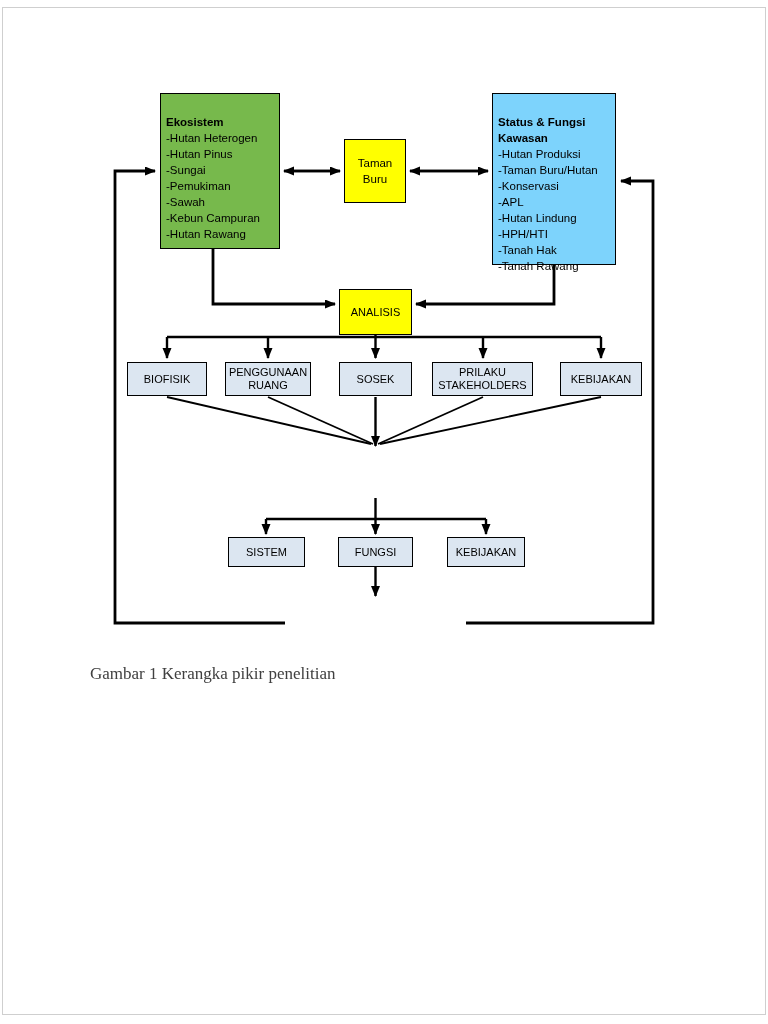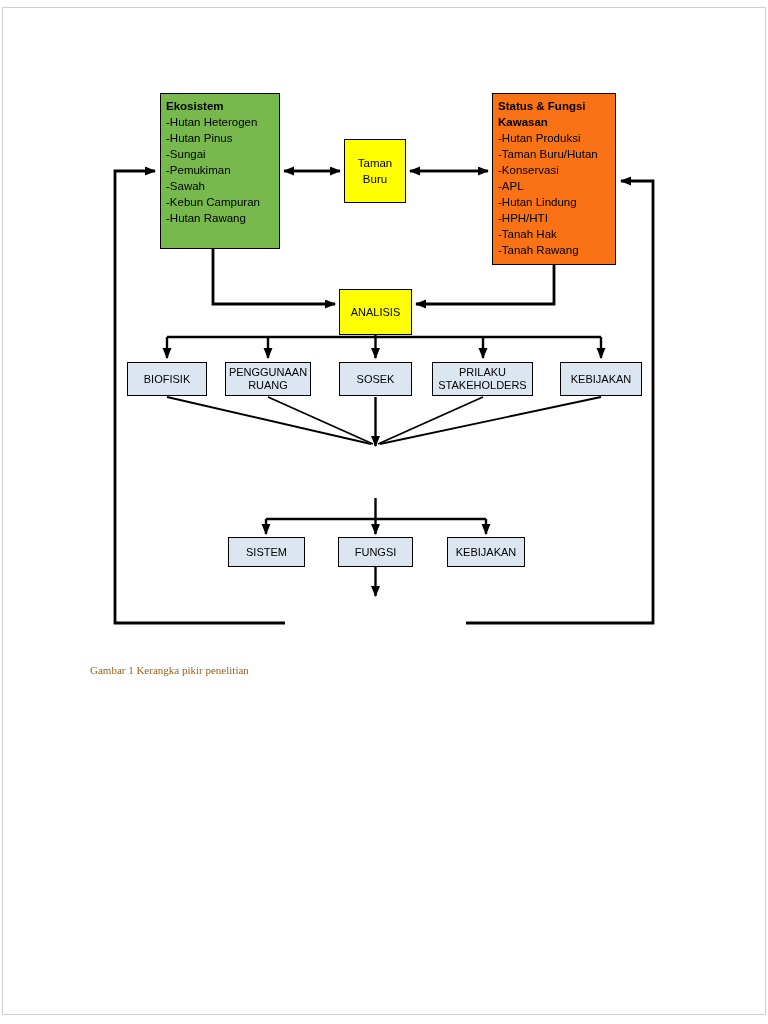--- a/index.html
+++ b/index.html
@@ -1,30 +1,30 @@
 <!DOCTYPE html>
 <html><head>
 <meta charset="utf-8">
 <style>
   html,body{margin:0;padding:0;background:#ffffff;}
   #page{position:relative;width:768px;height:1024px;background:#ffffff;overflow:hidden;
         font-family:"Liberation Sans",sans-serif;color:#000;}
   #page-edge{position:absolute;left:2px;top:7px;right:2px;bottom:9px;border:1px solid #cfcfcf;pointer-events:none;}
   svg#lines{position:absolute;left:0;top:0;pointer-events:none;}
   .box{position:absolute;border:1px solid #000;box-sizing:border-box;font-size:11.5px;line-height:16px;}
-  .list-box{padding:4px 5px 2px 5px;}
+  .list-box{padding:20px 5px 2px 5px;}
   .list-box .title{font-weight:bold;}
   .center-box{display:flex;align-items:center;justify-content:center;text-align:center;padding:2px;}
   .green{background:#77B94C;}
   .yellow{background:#FFFF00;}
-  .peach{background:#f97316;}
+  .peach{background:#7dd3fc;}
   .bluegray{background:#DCE6F1;font-size:11px;line-height:13px;}
   .teal{background:#8FC3D2;font-size:12px;}
   #caption{position:absolute;left:90px;top:664px;font-family:"Liberation Serif",serif;
-           font-size:11px;color:#a16207;}
+           font-size:17px;color:#404040;}
 </style>
 </head>
 <body>
 
 <div id="page">
   <div id="page-edge"></div>
 
   <svg id="lines" width="768" height="1024" viewBox="0 0 768 1024">
     <defs>
       <marker id="ah" markerUnits="userSpaceOnUse" markerWidth="13" markerHeight="11" refX="10" refY="4.5" orient="auto">

